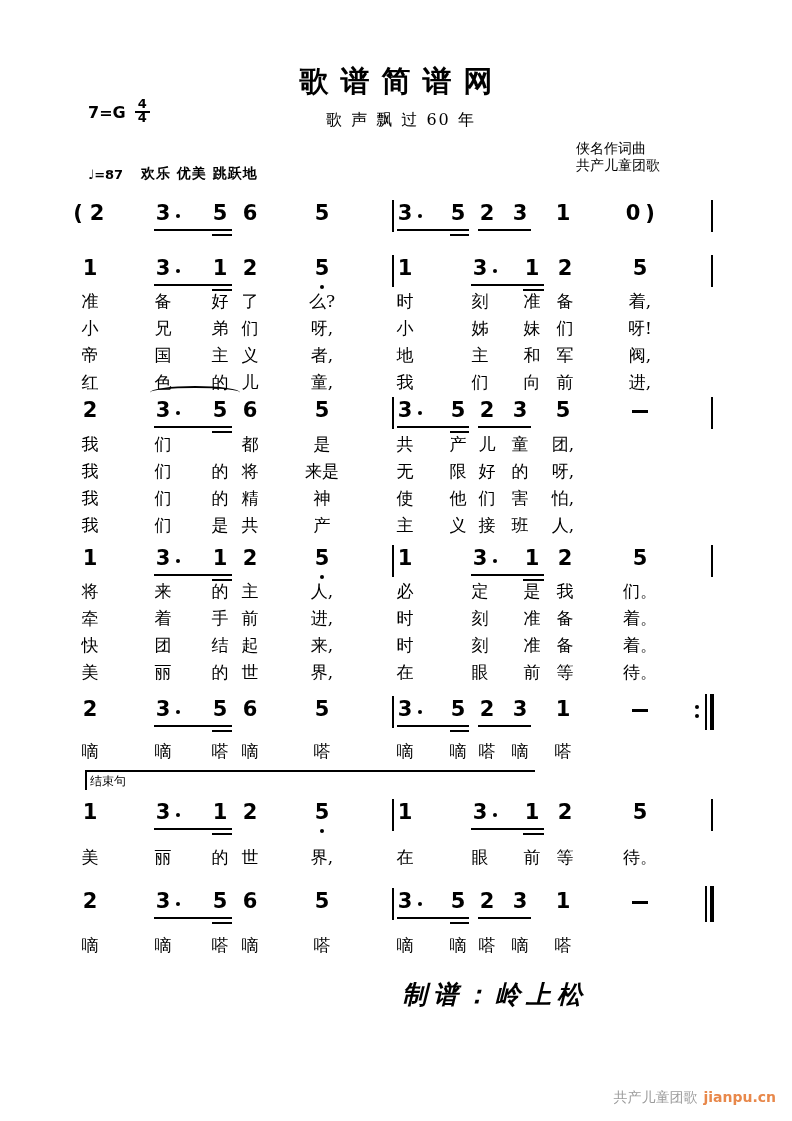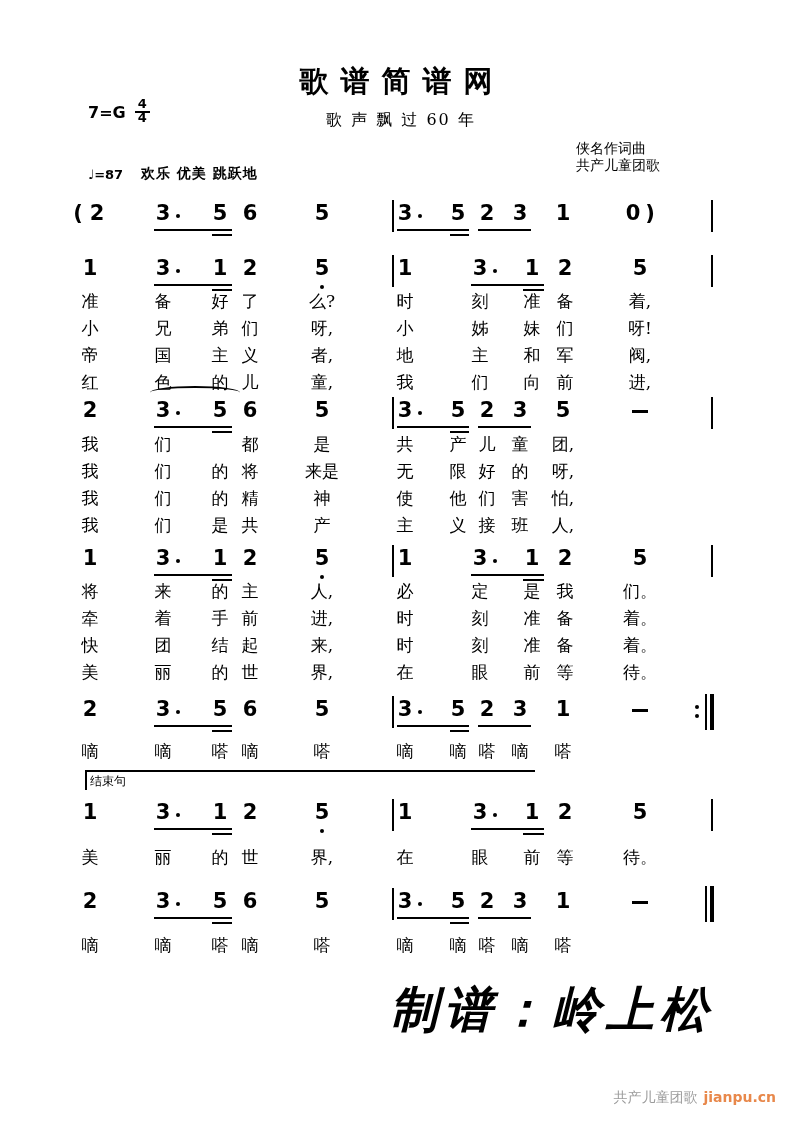--- a/index.html
+++ b/index.html
@@ -40,22 +40,22 @@
   .slur{position:absolute;height:11px;border-top:2px solid #000;
         border-radius:100% 100% 0 0;}
 
   
   .ending-line{position:absolute;left:85px;top:770px;width:448px;height:18px;
                border-top:2px solid #000;border-left:2px solid #000;}
   .ending-label{position:absolute;left:90px;top:773px;font-size:12px;
                 font-family:"DejaVu Serif",serif;}
 
   
-  .signature{position:absolute;left:390px;top:978px;font-family:"DejaVu Serif",serif;
-             font-style:italic;font-weight:bold;font-size:48px;letter-spacing:6px;white-space:nowrap;}
+  .signature{position:absolute;left:402px;top:978px;font-family:"DejaVu Serif",serif;
+             font-style:italic;font-weight:bold;font-size:25px;letter-spacing:6px;white-space:nowrap;}
   .footer{position:absolute;right:16px;top:1089px;font-size:14px;white-space:nowrap;
           font-family:"DejaVu Serif",serif;}
   .footer .brand{margin-left:6px;font-family:"DejaVu Sans",sans-serif;font-weight:bold;}
 </style>
 </head>
 <body>
 
 <div id="page">
 
   <div class="keysig">

